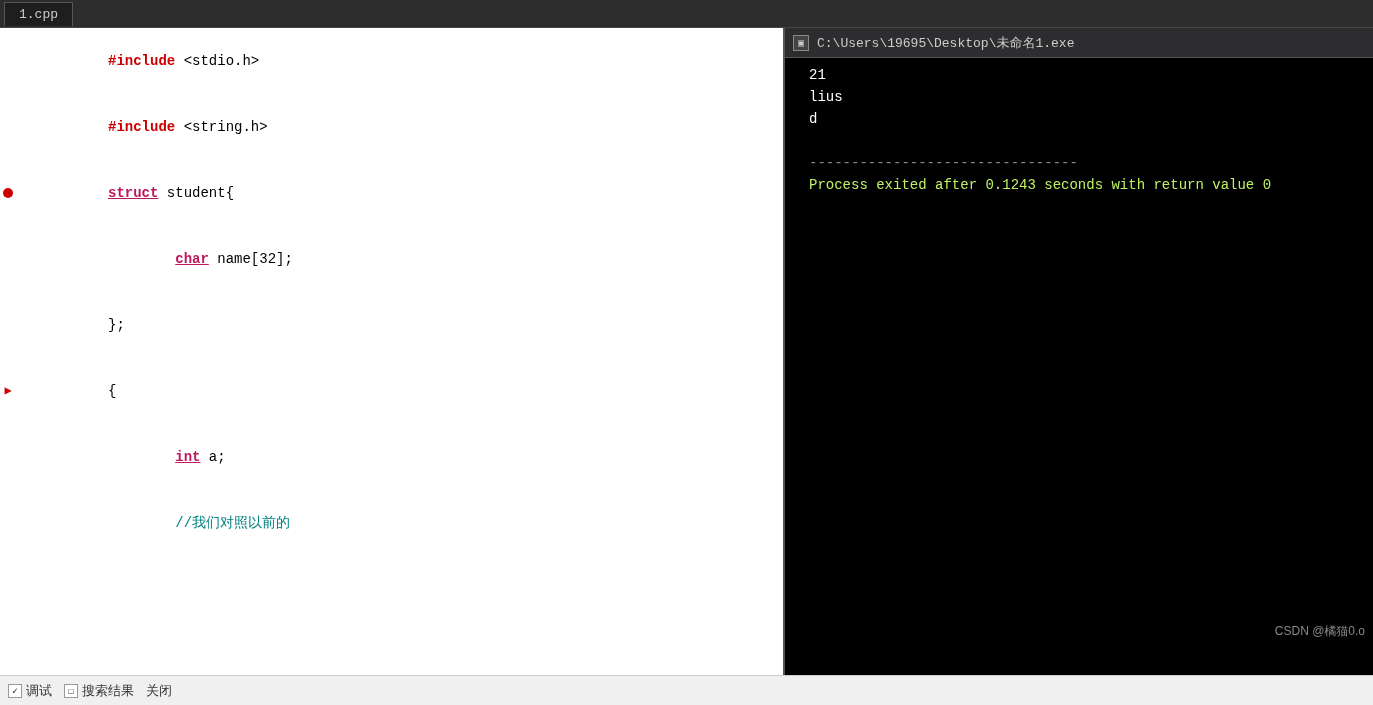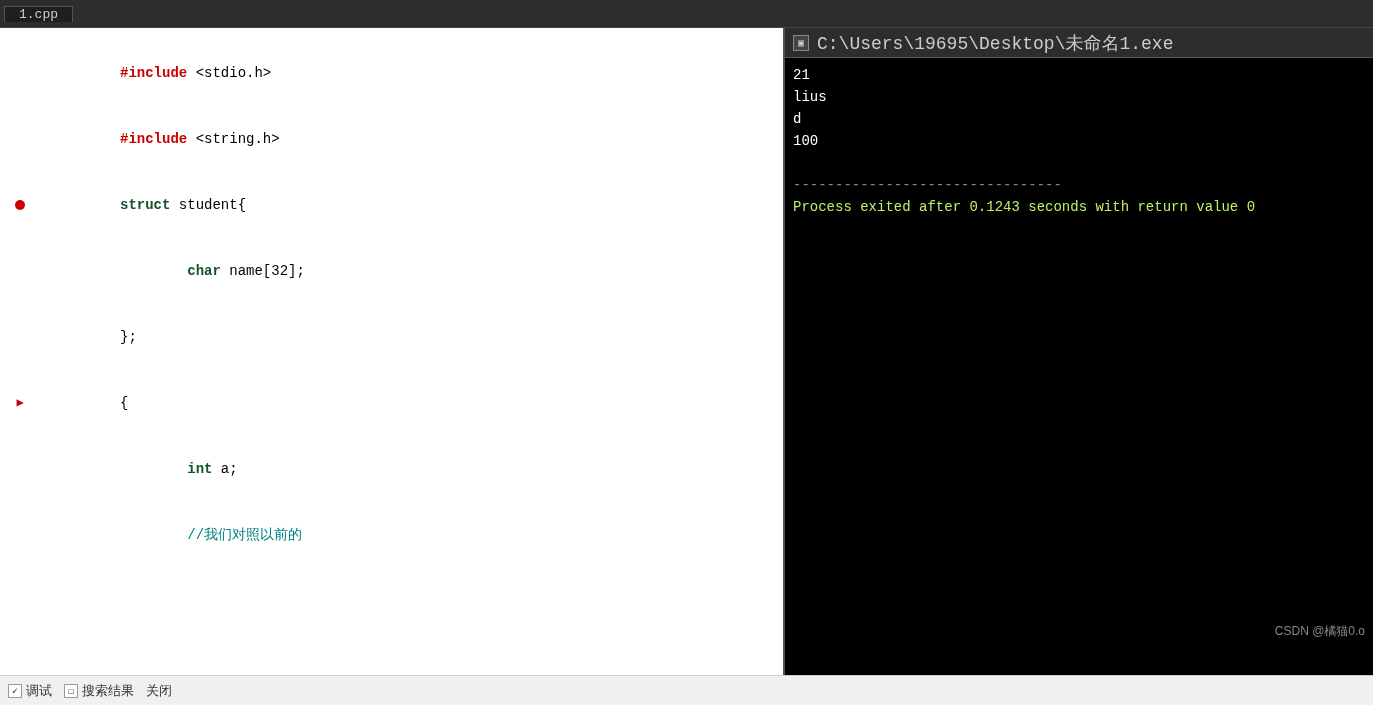--- a/index.html
+++ b/index.html
@@ -23,21 +23,21 @@
       border-bottom: 1px solid #444;
     }
     .tab {
       background: #1e1e1e;
       color: #ccc;
       padding: 2px 14px;
       font-size: 13px;
       border-top: 1px solid #555;
       border-left: 1px solid #555;
       border-right: 1px solid #555;
-      height: 16px;
+      height: 24px;
       display: flex;
       align-items: center;
     }
 
     
     .main-content {
       display: flex;
       flex: 1;
       overflow: hidden;
     }
@@ -46,21 +46,21 @@
     .editor-panel {
       flex: 1;
       background: #ffffff;
       overflow: auto;
       position: relative;
     }
 
     .code-area {
       display: flex;
       flex-direction: column;
-      padding: 12px;
+      padding: 0;
     }
 
     .code-line {
       display: flex;
       align-items: stretch;
       min-height: 22px;
       font-size: 14px;
       line-height: 22px;
       white-space: pre;
     }
@@ -85,21 +85,21 @@
       color: #cc0000;
       font-size: 12px;
     }
 
     .code-content {
       padding-left: 8px;
       flex: 1;
     }
 
     
-    .kw-blue { color: #14532d; font-weight: bold; }
+    .kw-blue { color: #be185d; font-weight: bold; text-decoration: underline; }
     .kw-red { color: #cc0000; font-weight: bold; }
     .comment { color: #008080; }
     .normal { color: #000000; }
 
     
     .terminal-panel {
       width: 590px;
       min-width: 590px;
       background: #000000;
       display: flex;
@@ -124,38 +124,39 @@
       border: 1px solid #888;
       display: flex;
       align-items: center;
       justify-content: center;
       font-size: 10px;
       color: #ccc;
     }
 
     .terminal-title-text {
       color: #cccccc;
-      font-size: 18px;
+      font-size: 13px;
       font-family: 'Courier New', Courier, monospace;
       text-align: right;
     }
 
     .terminal-body {
       flex: 1;
       padding: 6px 8px;
       color: #ffffff;
       font-family: 'Courier New', Courier, monospace;
       font-size: 14px;
       line-height: 22px;
       overflow: auto;
     }
 
     .terminal-output-line {
       display: block;
       white-space: pre;
+      margin-left: 16px;
     }
 
     .terminal-separator {
       color: #888;
     }
 
     .terminal-exit {
       color: #bef264;
     }
 
@@ -288,21 +289,20 @@
   <div class="terminal-panel">
     <div class="terminal-title-bar">
       <div class="terminal-icon">▣</div>
       <span class="terminal-title-text">C:\Users\19695\Desktop\未命名1.exe</span>
     </div>
     <div class="terminal-container">
       <div class="terminal-body">
         <span class="terminal-output-line">21</span>
         <span class="terminal-output-line">lius</span>
         <span class="terminal-output-line">d</span>
-        <span class="terminal-output-line">100</span>
         <span class="terminal-output-line">&nbsp;</span>
         <span class="terminal-output-line terminal-separator">--------------------------------</span>
         <span class="terminal-output-line terminal-exit">Process exited after 0.1243 seconds with return value 0</span>
       </div>
       <div class="terminal-watermark">CSDN @橘猫0.o</div>
     </div>
   </div>
 
 </div>
 

